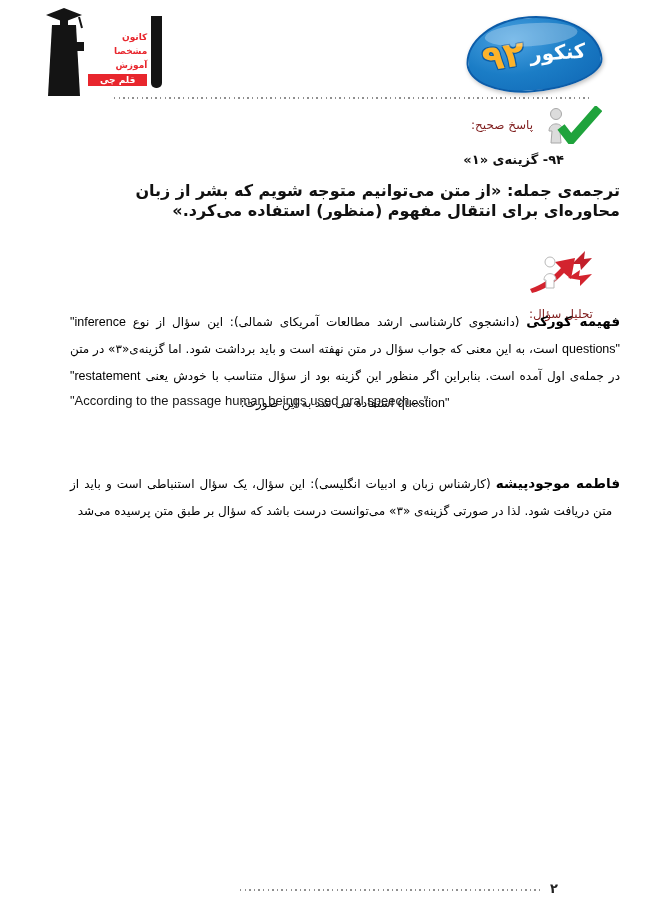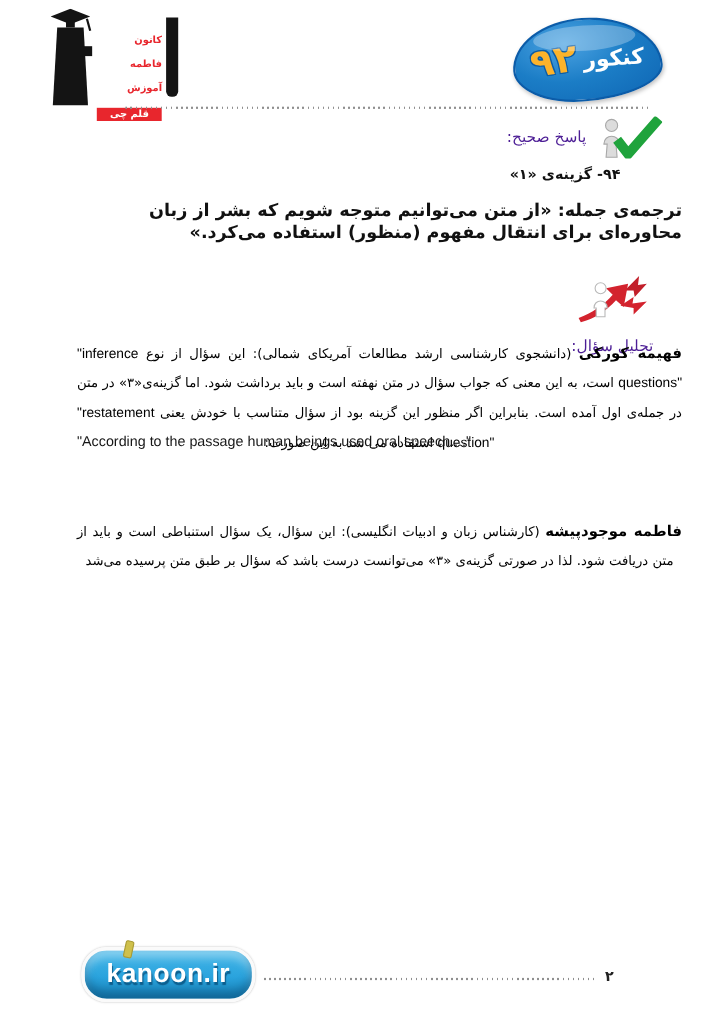--- a/index.html
+++ b/index.html
@@ -9,21 +9,21 @@
   }
 
   
   .dots { position:absolute; height:2px;
     background-image:repeating-linear-gradient(90deg,#8f8f8f 0 1.4px,transparent 1.4px 4.6px); }
   .top-dots { left:114px; top:97px; width:478px; }
   .footer-dots { left:240px; top:889px; width:302px; }
 
   
   .brand-logo { position:absolute; left:46px; top:8px; display:flex; gap:4px; align-items:flex-start; }
-  .brand-text { display:flex; flex-direction:column; gap:12px; margin-top:24px; direction:rtl;text-align:right; }
+  .brand-text { display:flex; flex-direction:column; gap:4px; margin-top:24px; direction:rtl;text-align:right; }
   .brand-text span { color:#e8262d; font-size:9px; font-weight:bold; line-height:10px; }
   .brand-badge { background:#e8262d; color:#fff !important; padding:1px 12px; font-size:8.5px; }
   .brand-bar { width:11px; height:72px; background:#141414; border-radius:0 0 5px 5px; margin-top:8px; }
 
   
   .exam-badge {
     position:absolute; left:466px; top:16px; width:132px; height:72px;
     background:radial-gradient(ellipse at 35% 28%, #4ca3e2 0%, #1b7dc6 48%, #0f66b4 100%);
     border:2px solid #0c5ca8; border-radius:48% 52% 55% 45% / 58% 62% 38% 42%;
     transform:rotate(-4deg); box-shadow:1px 2px 4px rgba(0,0,0,.25);
@@ -32,21 +32,21 @@
   .exam-badge::after { content:""; position:absolute; left:14%; top:7%; width:70%; height:32%;
     background:rgba(255,255,255,.28); border-radius:50%; }
   .badge-word { color:#fff; font-weight:bold; font-size:20px; }
   .badge-year { color:#fcb32b; font-weight:bold; font-size:35px; transform:rotate(-5deg);
     text-shadow:1px 1px 0 #0b5ca6,-1px 1px 0 #0b5ca6,1px -1px 0 #0b5ca6,-1px -1px 0 #0b5ca6; }
 
   
   .sec-head { position:absolute; display:flex; direction:rtl; align-items:center; gap:13px; }
   .ca-head { top:106px; right:48px; }
   .an-head { top:247px; right:56px;flex-direction:column; }
-  .sec-title { color:#4c1d95; font-size:14px; }
+  .sec-title { color:#7f1d1d; font-size:12px; }
 
   .answer-line { position:absolute; top:152px; right:86px; direction:rtl;
     font-weight:bold; font-size:13px; color:#111;margin-left:16px; }
 
   .translation { position:absolute; top:181px; left:70px; right:30px; direction:rtl;
     text-align:right; font-weight:bold; font-size:16px; line-height:20px; color:#111; }
 
   
   .para { position:absolute; left:70px; right:30px; direction:rtl;
     text-align:justify; text-align-last:center; font-size:12px; line-height:27px; color:#000000; }
@@ -79,21 +79,21 @@
   <div class="brand-logo">
     <svg width="38" height="88" viewBox="0 0 38 88">
       <polygon points="18,0 36,7 18,14 0,7" fill="#141414"></polygon>
       <line x1="33" y1="9" x2="36" y2="20" stroke="#141414" stroke-width="2"></line>
       <rect x="14" y="10" width="8" height="7" fill="#141414"></rect>
       <path d="M6 17 L30 17 L34 88 L2 88 Z" fill="#141414"></path>
       <rect x="27" y="34" width="11" height="9" fill="#141414"></rect>
     </svg>
     <div class="brand-text">
       <span>کانون</span>
-      <span>فاطمه</span>
+      <span>مشخصا</span>
       <span>آموزش</span>
       <span class="brand-badge">قلم چی</span>
     </div>
     <div class="brand-bar"></div>
   </div>
 
   <div class="exam-badge">
     <span class="badge-word">کنکور</span>
     <span class="badge-year">۹۲</span>
   </div>
@@ -124,19 +124,16 @@
     <span class="sec-title">تحلیل سؤال:</span>
   </div>
 
   <p class="para p1"><span class="name">فهیمه کورکی</span><span> (دانشجوی کارشناسی ارشد مطالعات آمریکای شمالی): این سؤال از نوع </span><span class="en">"inference questions"</span><span> است، به این معنی که جواب سؤال در متن نهفته است و باید برداشت شود. اما گزینه‌ی«۳» در متن در جمله‌ی اول آمده است. بنابراین اگر منظور این گزینه بود از سؤال متناسب با خودش یعنی </span><span class="en">"restatement question"</span><span> استفاده می شد به این صورت:</span></p>
 
   <p class="quote">"According to the passage human beings used oral speech...."</p>
 
 
   <p class="para p3"><span class="name">فاطمه موجود‌پیشه</span><span> (کارشناس زبان و ادبیات انگلیسی): این سؤال، یک سؤال استنباطی است و باید از متن دریافت شود. لذا در صورتی گزینه‌ی «۳» می‌توانست درست باشد که سؤال بر طبق متن پرسیده می‌شد</span></p>
 
-  <div class="kanoon">
-    <span class="kanoon-text">kanoon.ir</span>
-  </div>
   <div class="dots footer-dots"></div>
   <div class="page-num">۲</div>
 
 </div>
 
 </body></html>

